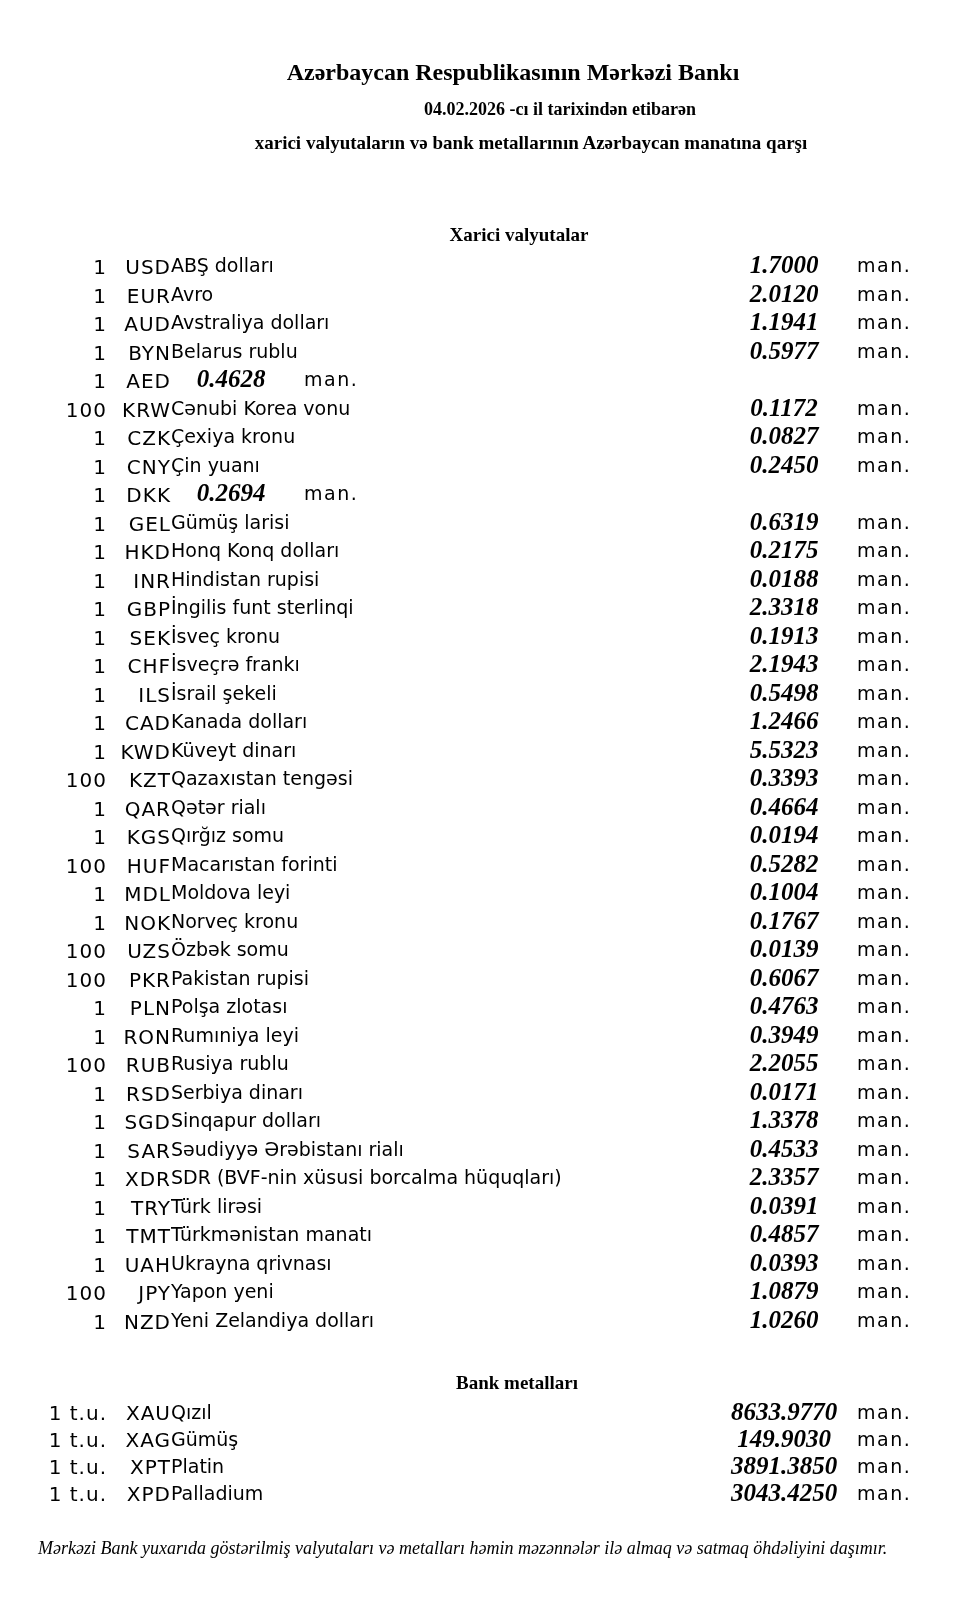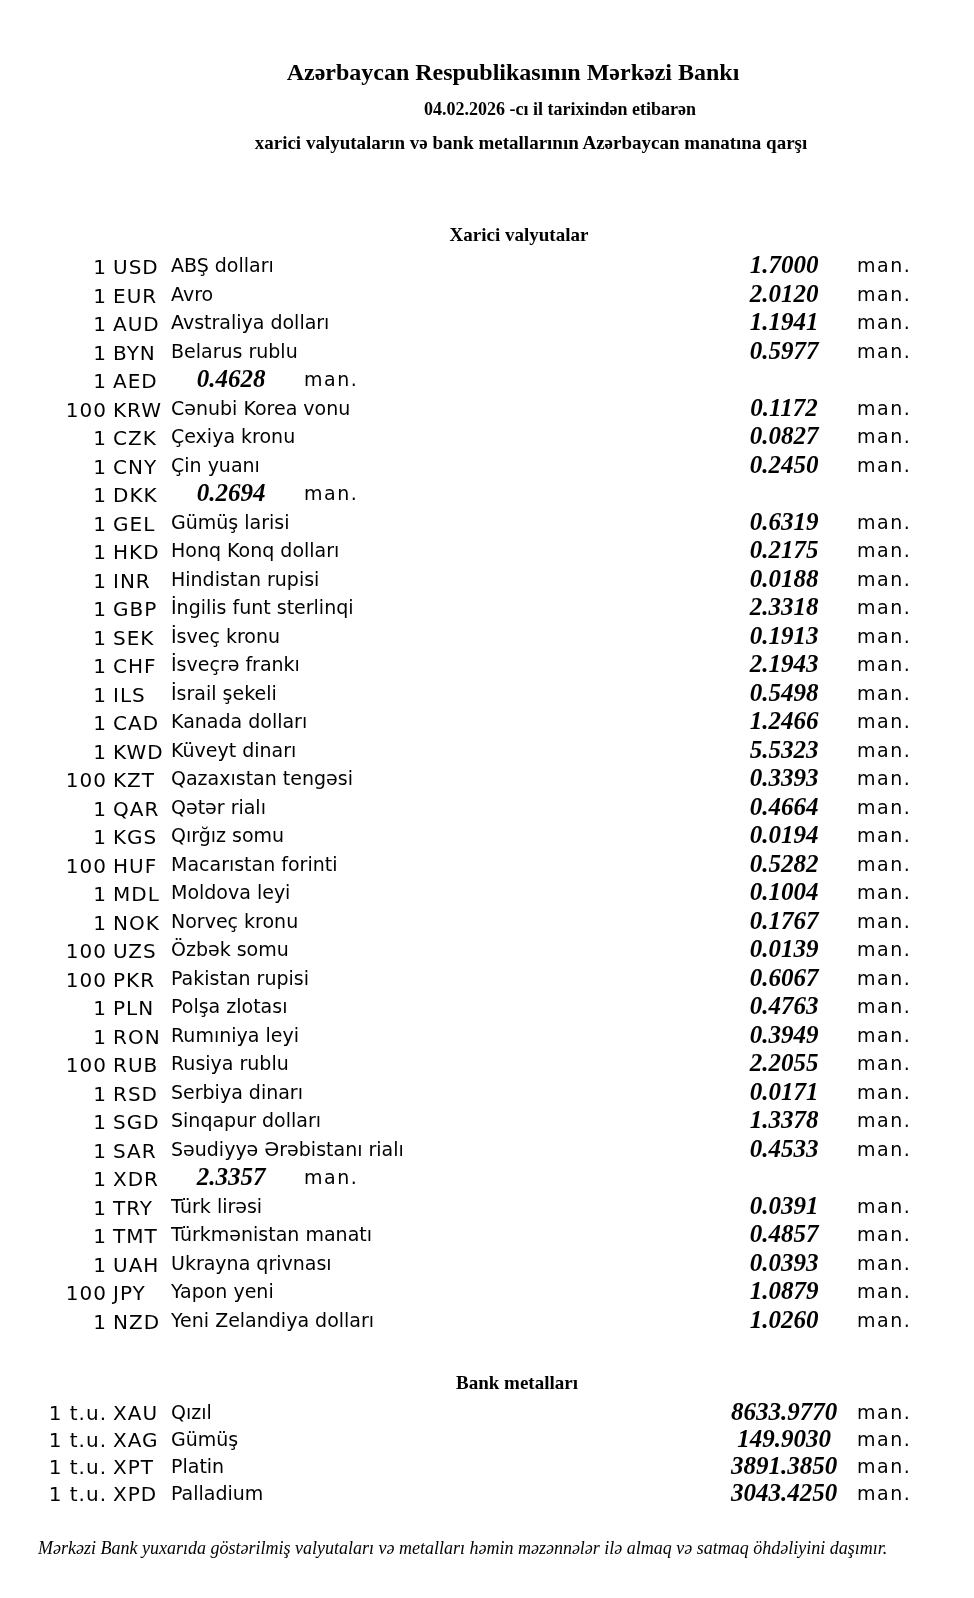--- a/index.html
+++ b/index.html
@@ -32,21 +32,21 @@
     height:28.5px;
     padding-right:59px;
   }
   .rows-metals .row{height:27px;}
 
   .qty{
     width:107px;flex:none;text-align:right;
     font-size:20px;letter-spacing:1px;white-space:nowrap;
   }
   .code{
-    width:58px;flex:none;margin-left:6px;text-align:left;
+    width:58px;flex:none;margin-left:6px;text-align:right;
     font-size:20px;letter-spacing:1px;white-space:nowrap;
   }
   .name{
     flex:1;
     font-size:19px;white-space:nowrap;
     position:relative;top:-2px;
     overflow:hidden;
   }
   .value{
     width:120px;flex:none;text-align:center;
@@ -335,20 +335,21 @@
         <span class="qty">1</span>
         <span class="code">SAR</span>
         <span class="name">Səudiyyə Ərəbistanı rialı</span>
         <span class="value">0.4533</span>
         <span class="unit">man.</span>
       </div>
 
       <div class="row">
         <span class="qty">1</span>
         <span class="code">XDR</span>
+        <span class="name">SDR (BVF-nin xüsusi borcalma hüquqları)</span>
         <span class="value">2.3357</span>
         <span class="unit">man.</span>
       </div>
 
       <div class="row">
         <span class="qty">1</span>
         <span class="code">TRY</span>
         <span class="name">Türk lirəsi</span>
         <span class="value">0.0391</span>
         <span class="unit">man.</span>

